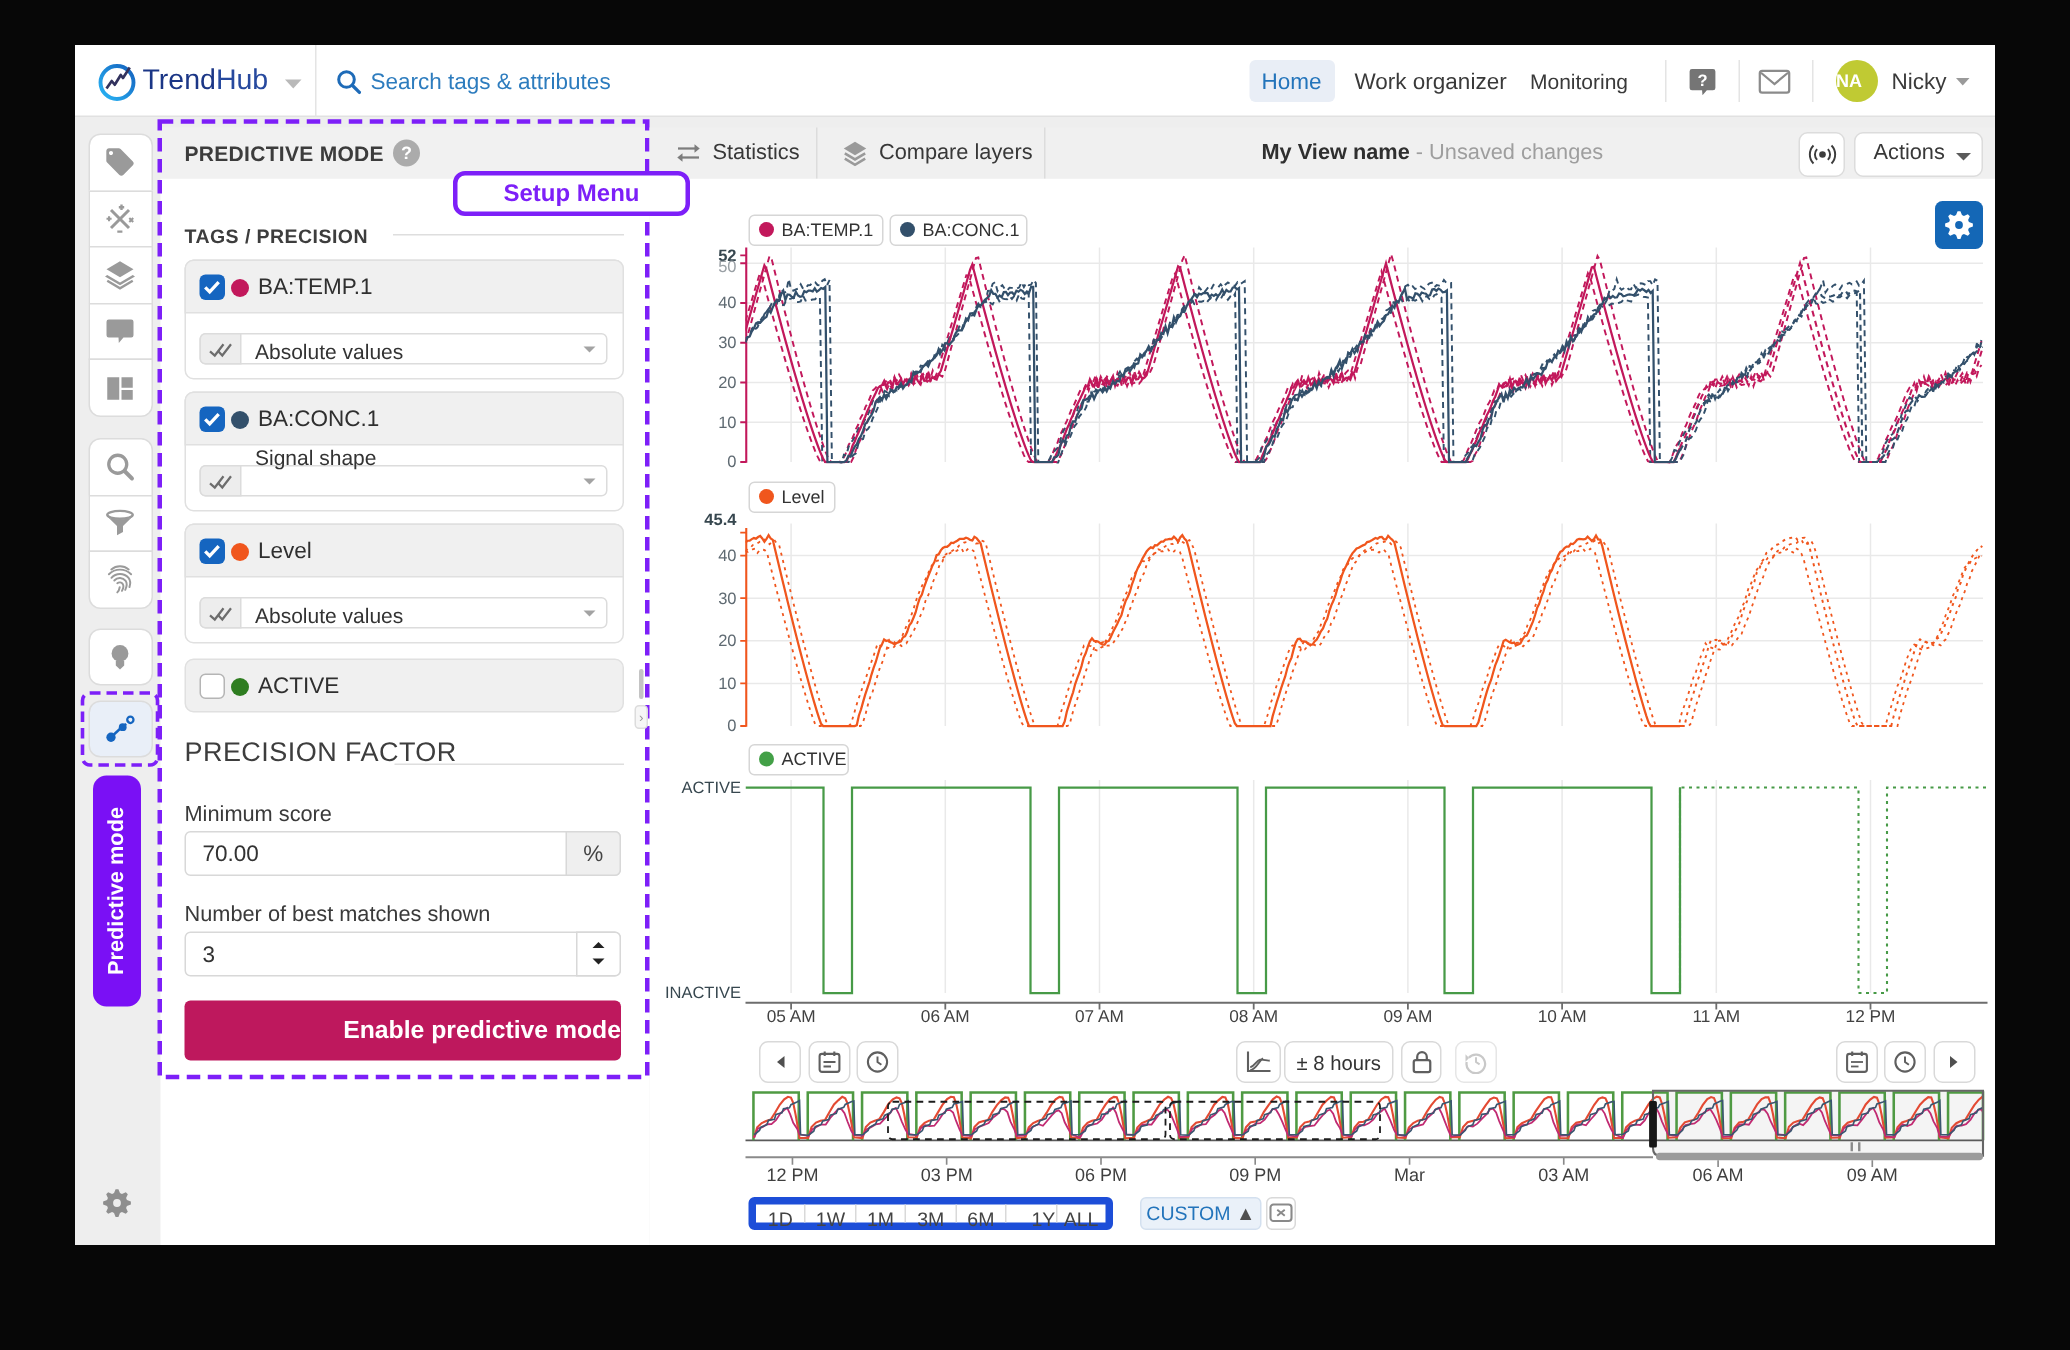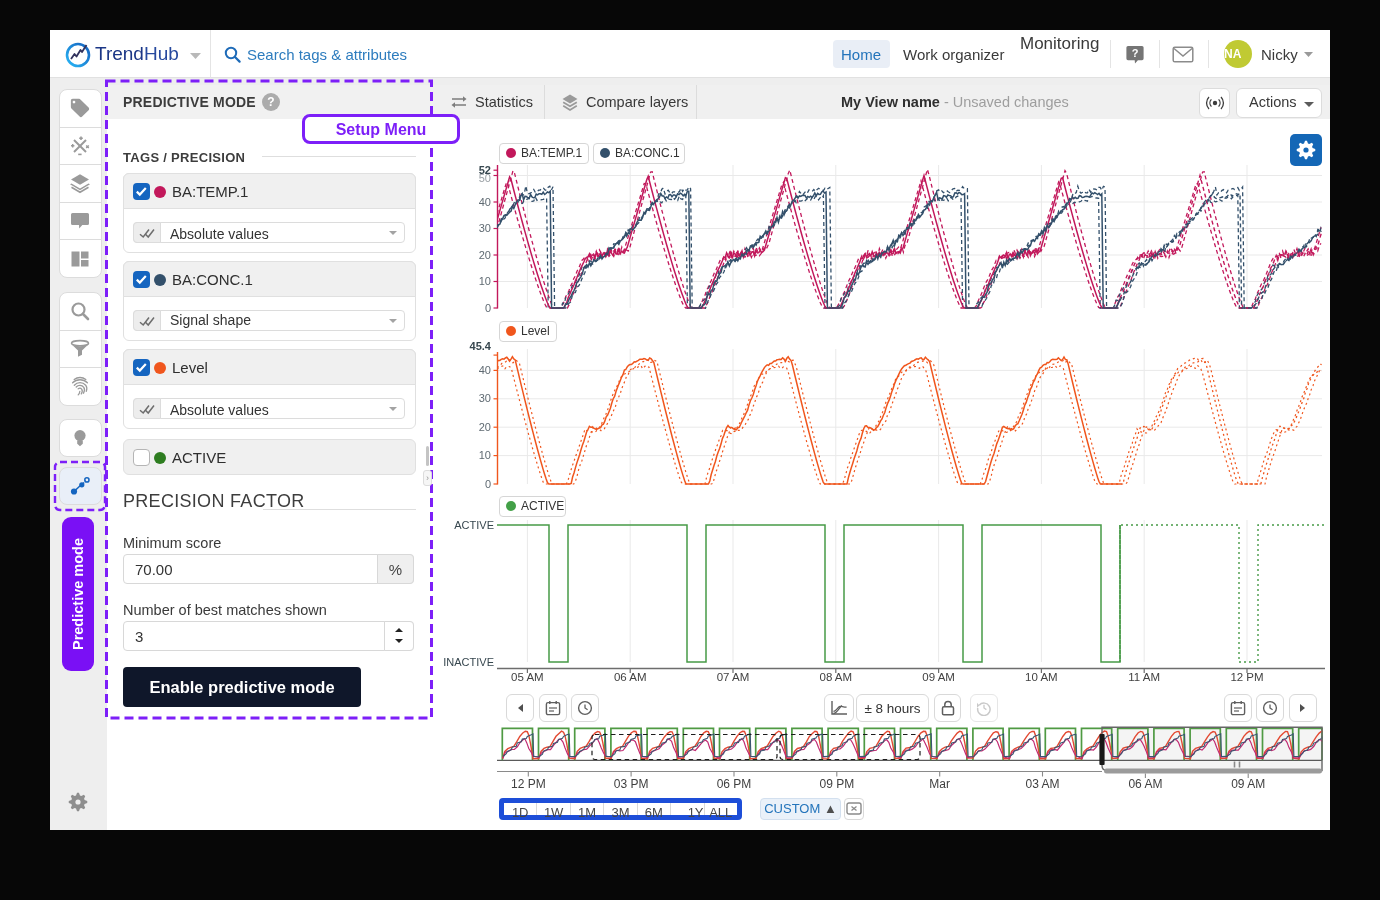--- a/index.html
+++ b/index.html
@@ -27,21 +27,21 @@
       </div>
       <div class="abs" style="left:160px;top:0;width:1px;height:48px;background:#e4e4e4"></div>
       <svg class="abs" style="left:174px;top:16px" width="17" height="17" viewBox="0 0 17 17">
         <circle cx="7" cy="7" r="5.2" fill="none" stroke="#1e6bb8" stroke-width="2"></circle>
         <line x1="11" y1="11" x2="15.6" y2="15.6" stroke="#1e6bb8" stroke-width="2.2" stroke-linecap="round"></line>
       </svg>
       <div class="abs" style="left:197px;top:16px;font-size:15px;color:#2d7cbe">Search tags &amp; attributes</div>
       <div class="abs" style="left:783px;top:10px;width:57px;height:28px;background:#e9eef6;border-radius:4px"></div>
       <div class="abs" style="left:791px;top:16px;font-size:15px;color:#2374bb">Home</div>
       <div class="abs" style="left:853px;top:16px;font-size:15px;color:#3a3a3a">Work organizer</div>
-      <div class="abs" style="left:970px;top:4px;font-size:17px;color:#3a3a3a">Monitoring</div>
+      <div class="abs" style="left:970px;top:16px;font-size:14px;color:#3a3a3a">Monitoring</div>
       <div class="abs" style="left:1060px;top:10px;width:1px;height:28px;background:#e4e4e4"></div>
       <div class="abs" style="left:1075px;top:14px">
         <svg width="20" height="20" viewBox="0 0 20 20">
           <path d="M3 2h14a1.6 1.6 0 0 1 1.6 1.6v11a1.6 1.6 0 0 1-1.6 1.6h-4.1L10 19.5l-.3-3.3H3a1.6 1.6 0 0 1-1.6-1.6v-11A1.6 1.6 0 0 1 3 2z" fill="#757575"></path>
           <text x="10" y="13" text-anchor="middle" font-size="11" font-weight="700" fill="#fff" font-family="Liberation Sans">?</text>
         </svg>
       </div>
       <div class="abs" style="left:1109px;top:10px;width:1px;height:28px;background:#e4e4e4"></div>
       <div class="abs" style="left:1122px;top:16px">
         <svg width="22" height="17" viewBox="0 0 22 17">
@@ -191,21 +191,21 @@
     <div class="abs" style="left:122px;top:241px;font-size:15px;color:#2f2f2f">BA:CONC.1</div>
     <div class="abs" style="left:82.5px;top:280px;width:272.5px;height:21px;background:#fff;border:1px solid #dcdcdc;border-radius:4px"></div>
     <div class="abs" style="left:82.5px;top:280px;width:28px;height:21px;background:#ededed;border:1px solid #dcdcdc;border-radius:4px 0 0 4px;display:flex;align-items:center;justify-content:center">
       <svg width="18" height="12" viewBox="0 0 18 12">
         <g fill="none" stroke="#6d6d6d" stroke-width="1.5">
           <path d="M2 7.2 5.2 10 11 2.5"></path>
           <path d="M7.5 7.2 10.2 10 16 2.5"></path>
         </g>
       </svg>
     </div>
-    <div class="abs" style="left:120px;top:282px;font-size:14px;color:#333">Signal shape</div>
+    <div class="abs" style="left:120px;top:267px;font-size:14px;color:#333">Signal shape</div>
     <div class="abs" style="left:338px;top:287.5px">
       <svg width="10" height="6" viewBox="0 0 10 6">
         <path d="M1 1l4.0 4 4.0-4z" fill="#a3a3a3"></path>
       </svg>
     </div>
     <div class="abs" style="left:73px;top:319px;width:292.5px;height:79.6px;background:#fff;border:1px solid #e0e0e0;border-radius:6px"></div>
     <div class="abs" style="left:73px;top:319px;width:292.5px;height:36px;background:#f0f0f0;border:1px solid #e0e0e0;border-radius:6px 6px 0 0"></div>
     <div class="abs" style="left:83px;top:329px;width:17px;height:17px;background:#1565c0;border-radius:4px">
       <svg width="17" height="17" viewBox="0 0 17 17">
         <path d="M3.8 8.6l3 3 6-6.5" fill="none" stroke="#fff" stroke-width="2.2"></path>
@@ -247,21 +247,21 @@
     <div class="abs" style="left:344px;top:597px">
       <svg width="10" height="6" viewBox="0 0 10 6">
         <path d="M1 5l4.0-4 4.0 4z" fill="#222"></path>
       </svg>
     </div>
     <div class="abs" style="left:344px;top:608px">
       <svg width="10" height="6" viewBox="0 0 10 6">
         <path d="M1 1l4.0 4 4.0-4z" fill="#222"></path>
       </svg>
     </div>
-    <div class="abs" style="left:73px;top:636.5px;width:238px;height:40.5px;background:#0f172a;border-radius:4px;color:#fff;font-size:16.5px;font-weight:700;text-align:center;line-height:40.5px">Enable predictive mode</div>
+    <div class="abs" style="left:73px;top:636.5px;width:291px;height:40.5px;background:#be185d;border-radius:4px;color:#fff;font-size:16.5px;font-weight:700;text-align:right;line-height:40.5px">Enable predictive mode</div>
     <div class="abs" style="left:252px;top:84px;width:158px;height:30px;background:#fff;border:3px solid #7d1ff8;border-radius:8px;color:#7d1ff8;font-size:16px;font-weight:700;text-align:center;line-height:25px;z-index:5">Setup Menu</div>
     <div class="abs" style="left:383px;top:55px;width:897px;height:34px;background:#f0f0f0"></div>
     <div class="abs" style="left:400px;top:64px">
       <svg width="18" height="16" viewBox="0 0 18 16">
         <g stroke="#7d7d7d" stroke-width="1.5" fill="#7d7d7d">
           <line x1="2" y1="5" x2="14" y2="5"></line>
           <path d="M13 2.2 16.5 5 13 7.8z" stroke="none"></path>
           <line x1="16" y1="11" x2="4" y2="11"></line>
           <path d="M5 8.2 1.5 11 5 13.8z" stroke="none"></path>
         </g>

